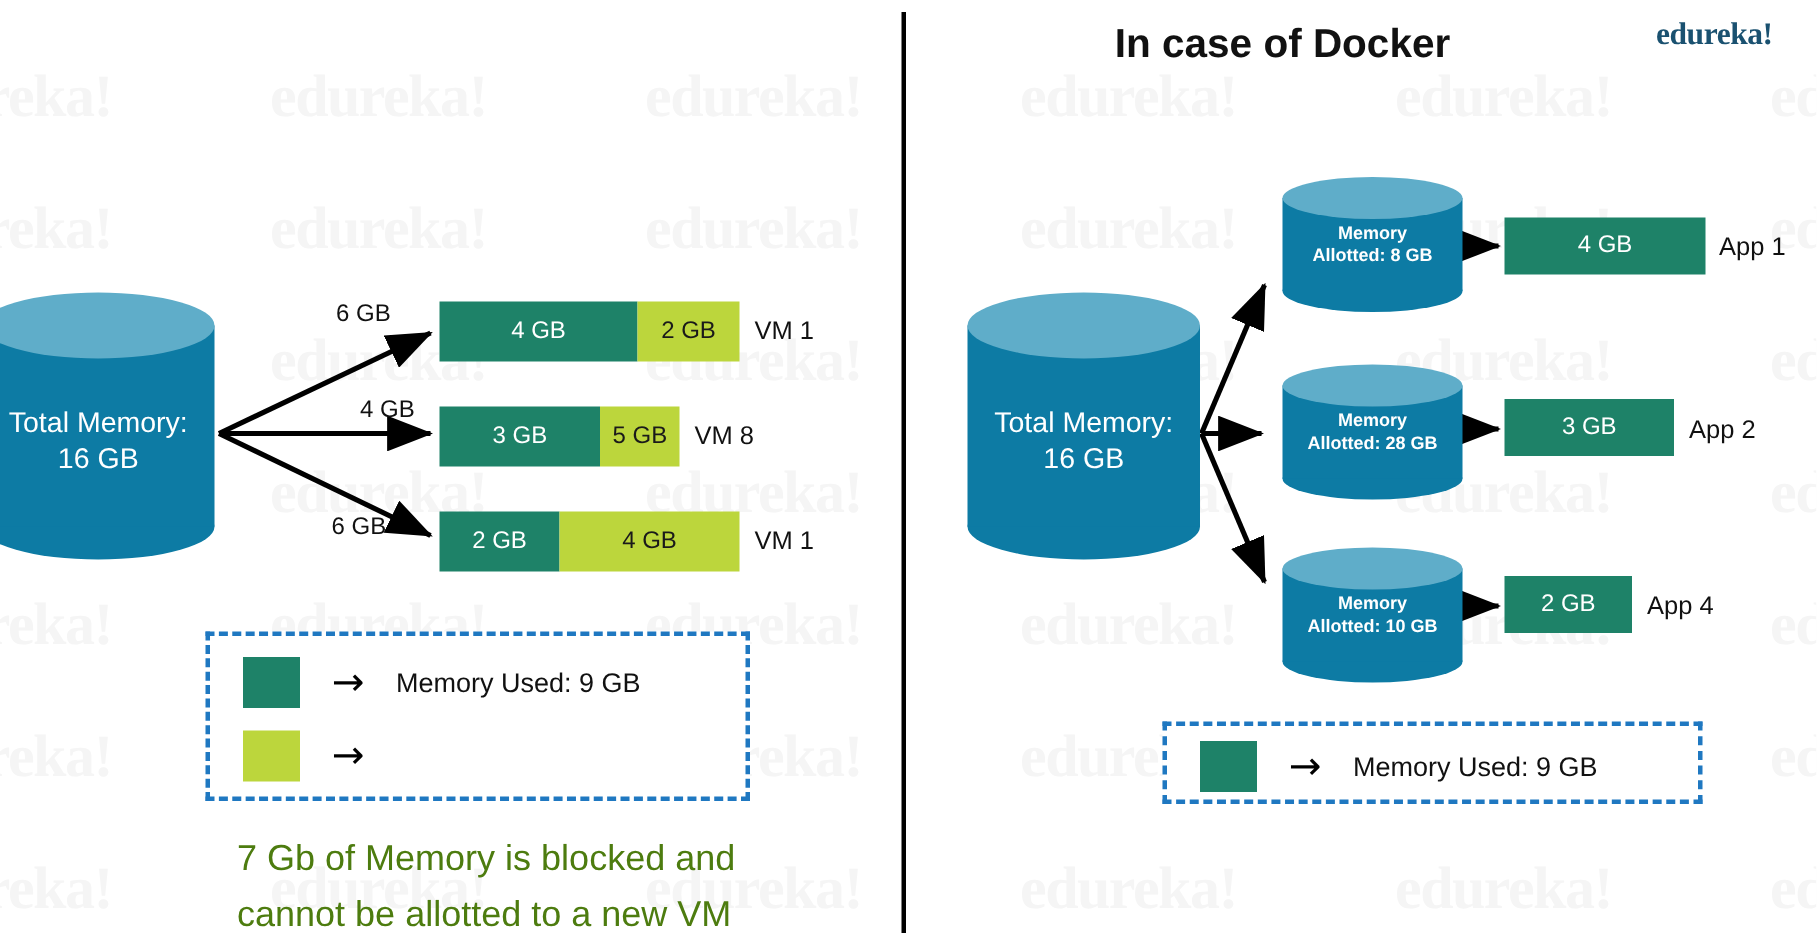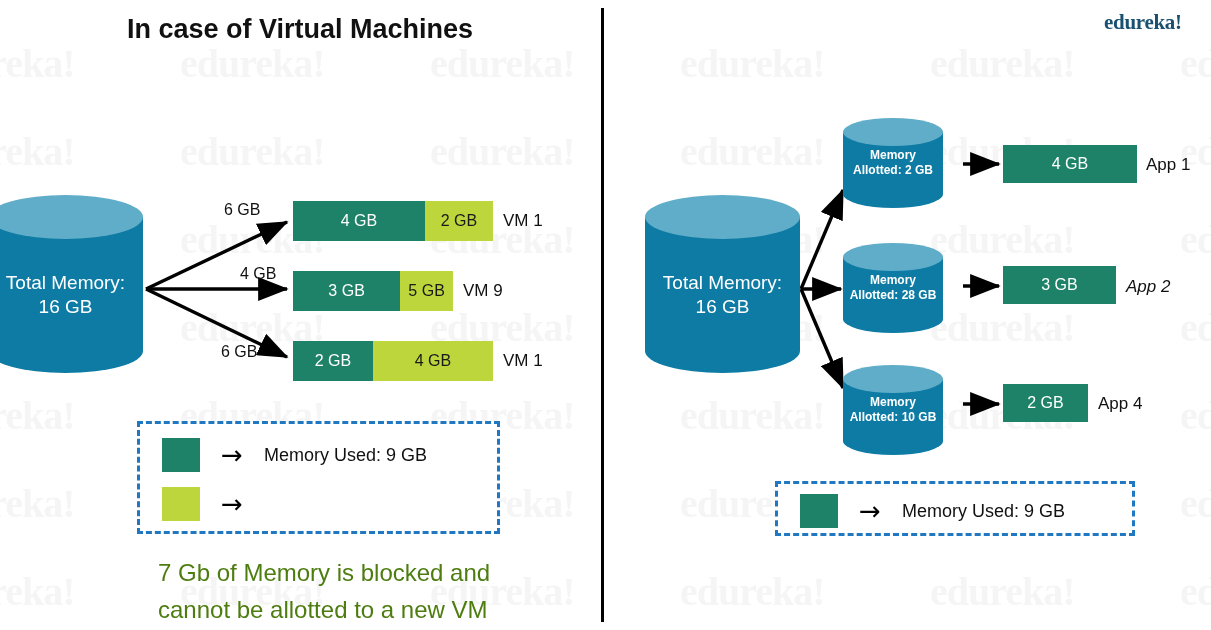--- a/index.html
+++ b/index.html
@@ -102,21 +102,21 @@
   #cyl-vm-main .cap-bot { top: 134px; height: 44px; }
   #cyl-vm-main .cyl-label { top: 76px; font-size: 19px; }
 
   #cyl-dk-main { left: 645px; top: 195px; width: 155px; height: 178px; }
   #cyl-dk-main .cap-top { top: 0; height: 44px; }
   #cyl-dk-main .body { top: 22px; height: 134px; }
   #cyl-dk-main .cap-bot { top: 134px; height: 44px; }
   #cyl-dk-main .cyl-label { top: 76px; font-size: 19px; }
 
   
-  .cyl-small { width: 100px; height: 90px; }
+  .cyl-small { width: 120px; height: 90px; margin-left: 12px; }
   .cyl-small .cap-top { top: 0; height: 28px; }
   .cyl-small .body { top: 14px; height: 62px; }
   .cyl-small .cap-bot { top: 62px; height: 28px; }
   .cyl-small .cyl-label { top: 30px; font-size: 12px; font-weight: bold; }
 
   #cyl-c1 { left: 843px; top: 118px; }
   #cyl-c2 { left: 843px; top: 243px; }
   #cyl-c3 { left: 843px; top: 365px; }
 
   
@@ -171,21 +171,21 @@
   #appbar-2 { left: 1003px; top: 266px; width: 113px; }
   #appbar-3 { left: 1003px; top: 384px; width: 85px; }
 
   .app-name {
     position: absolute;
     font-size: 17px;
     color: #111111;
     white-space: nowrap;
   }
   #appname-1 { left: 1146px; top: 155px; }
-  #appname-2 { left: 1126px; top: 277px; font-style: italic; }
+  #appname-2 { left: 1126px; top: 277px; }
   #appname-3 { left: 1098px; top: 394px; }
 
   
   .legend-box {
     position: absolute;
     border: 3px dashed #1f78c1;
     background: #ffffff;
     box-sizing: border-box;
   }
   #legend-vm { left: 137px; top: 421px; width: 363px; height: 113px; }
@@ -311,21 +311,21 @@
     </g>
     <g>
       <line x1="963" y1="404" x2="999" y2="404" stroke="#000000" stroke-width="3.4" marker-end="url(#arrowhead)"></line>
     </g>
   </svg>
 
   <div class="layer">
 
     <div id="divider"></div>
 
-    <div class="panel-title" id="title-vm">In case of Virtual Machines</div>
+    <div class="panel-title" id="title-dk">In case of Docker</div>
     <div id="brand">edureka!</div>
 
     <div class="cyl" id="cyl-vm-main">
       <div class="cap-bot"></div>
       <div class="body"></div>
       <div class="cap-top"></div>
       <div class="cyl-label">
         <div>Total Memory:</div>
         <div>16 GB</div>
       </div>
@@ -338,21 +338,21 @@
     <div class="vmbar" id="vmbar-1">
       <div class="seg used" style="width:66%">4 GB</div>
       <div class="seg wasted" style="width:34%">2 GB</div>
     </div>
     <div class="vm-name" id="vmname-1">VM 1</div>
 
     <div class="vmbar" id="vmbar-2">
       <div class="seg used" style="width:67%">3 GB</div>
       <div class="seg wasted" style="width:33%">5 GB</div>
     </div>
-    <div class="vm-name" id="vmname-2">VM 9</div>
+    <div class="vm-name" id="vmname-2">VM 8</div>
 
     <div class="vmbar" id="vmbar-3">
       <div class="seg used" style="width:40%">2 GB</div>
       <div class="seg wasted" style="width:60%">4 GB</div>
     </div>
     <div class="vm-name" id="vmname-3">VM 1</div>
 
     <div class="legend-box" id="legend-vm">
       <div class="legend-row r1">
         <div class="swatch used"></div>
@@ -377,21 +377,21 @@
         <div>16 GB</div>
       </div>
     </div>
 
     <div class="cyl cyl-small" id="cyl-c1">
       <div class="cap-bot"></div>
       <div class="body"></div>
       <div class="cap-top"></div>
       <div class="cyl-label">
         <div>Memory</div>
-        <div>Allotted: 2 GB</div>
+        <div>Allotted: 8 GB</div>
       </div>
     </div>
     <div class="appbar" id="appbar-1">4 GB</div>
     <div class="app-name" id="appname-1">App 1</div>
 
     <div class="cyl cyl-small" id="cyl-c2">
       <div class="cap-bot"></div>
       <div class="body"></div>
       <div class="cap-top"></div>
       <div class="cyl-label">

